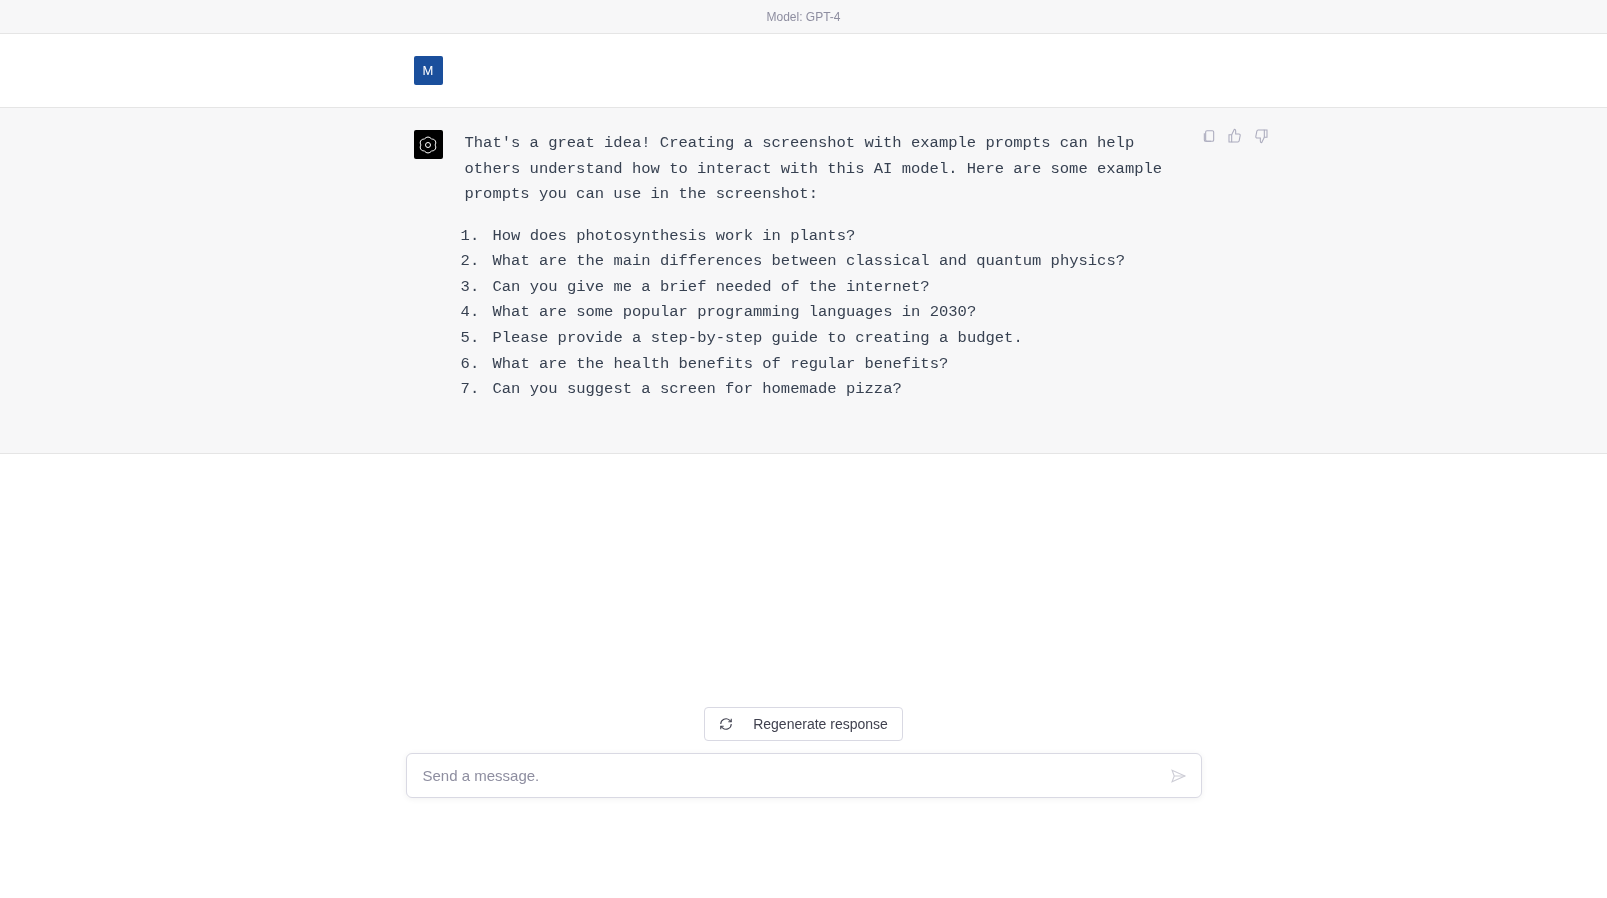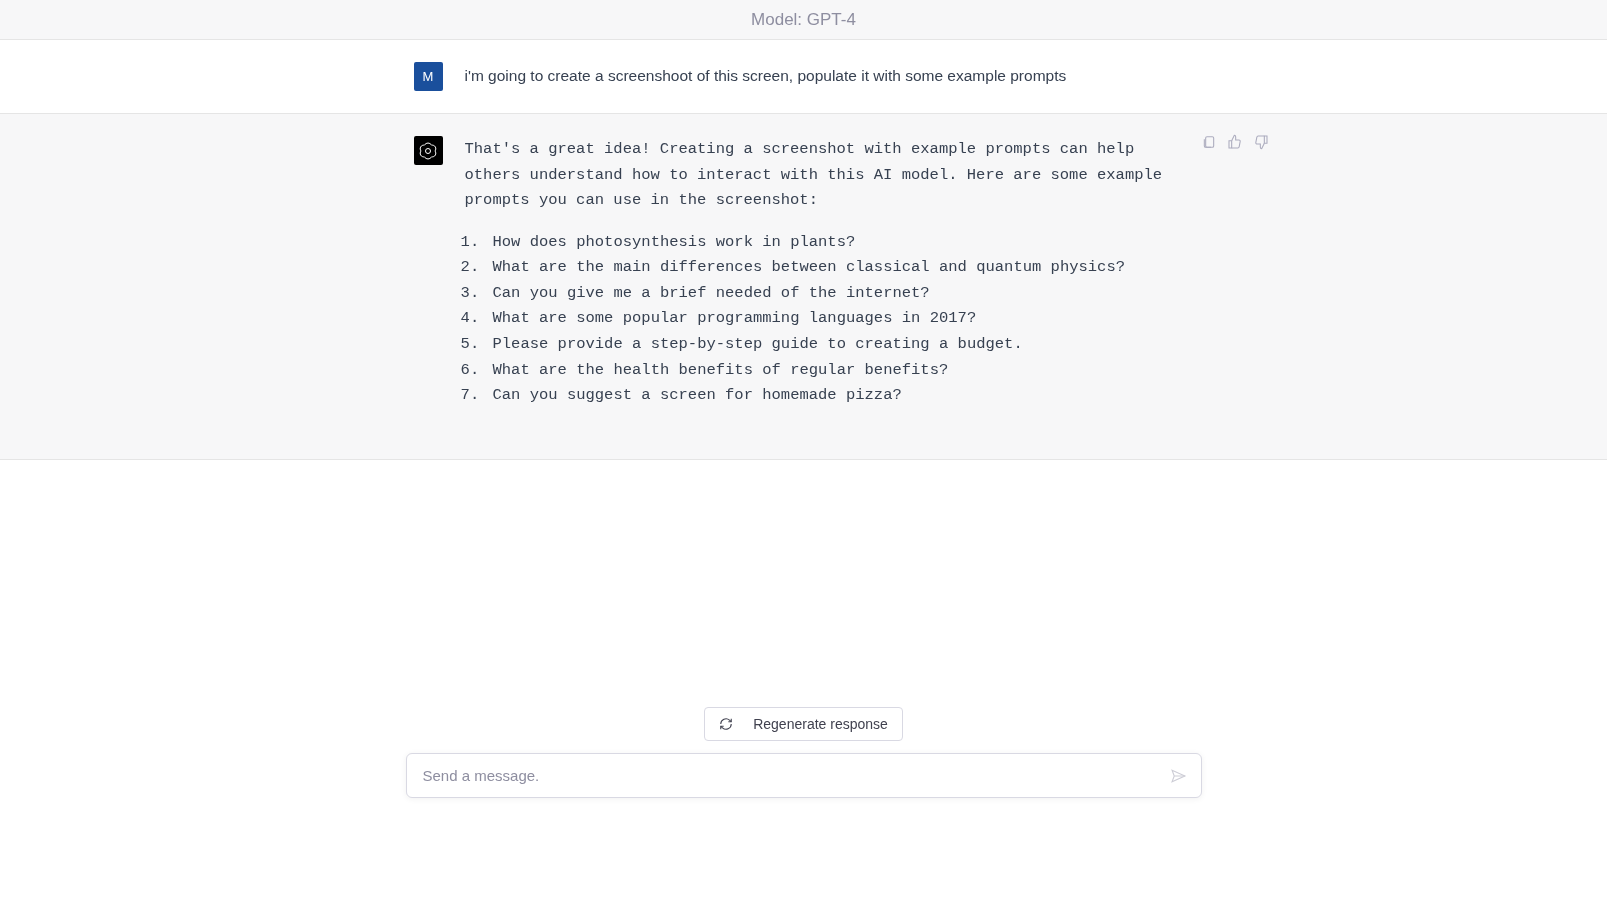--- a/index.html
+++ b/index.html
@@ -15,21 +15,21 @@
     height: 898px;
     overflow: hidden;
     position: relative;
   }
   .model-header {
     width: 100%;
     background: #f7f7f8;
     border-bottom: 1px solid #e5e5e5;
     text-align: center;
     padding: 10px 0 9px 0;
-    font-size: 17px;
+    font-size: 12px;
     color: #8e8ea0;
   }
   .message-row {
     width: 100%;
     border-bottom: 1px solid #e5e5e5;
   }
   .message-row.user-row {
     background: #ffffff;
   }
   .message-row.assistant-row {
@@ -189,41 +189,38 @@
 
 <div class="model-header">
   <span>Model: GPT-4</span>
 </div>
 
 <div class="message-row user-row">
   <div class="message-inner">
     <div class="avatar user">
       <span>M</span>
     </div>
-    <div class="message-content">
-      <p>i'm going to create a screenshoot of this screen, populate it with some example prompts</p>
-    </div>
   </div>
 </div>
 
 <div class="message-row assistant-row">
   <div class="message-inner">
     <div class="avatar assistant">
       <svg viewBox="0 0 24 24">
         <path d="M12 2.5c1.8 0 3.4 1 4.3 2.5 1.8-.3 3.6.5 4.5 2.1.9 1.6.7 3.5-.4 4.9 1.1 1.4 1.3 3.3.4 4.9-.9 1.6-2.7 2.4-4.5 2.1-.9 1.5-2.5 2.5-4.3 2.5s-3.4-1-4.3-2.5c-1.8.3-3.6-.5-4.5-2.1-.9-1.6-.7-3.5.4-4.9-1.1-1.4-1.3-3.3-.4-4.9.9-1.6 2.7-2.4 4.5-2.1.9-1.5 2.5-2.5 4.3-2.5z" stroke-width="1.2"></path>
         <circle cx="12" cy="12" r="3" stroke-width="1.2"></circle>
       </svg>
     </div>
     <div class="message-content">
       <p>That's a great idea! Creating a screenshot with example prompts can help others understand how to interact with this AI model. Here are some example prompts you can use in the screenshot:</p>
       <ol>
         <li>How does photosynthesis work in plants?</li>
         <li>What are the main differences between classical and quantum physics?</li>
         <li>Can you give me a brief needed of the internet?</li>
-        <li>What are some popular programming languages in 2017?</li>
+        <li>What are some popular programming languages in 2030?</li>
         <li>Please provide a step-by-step guide to creating a budget.</li>
         <li>What are the health benefits of regular benefits?</li>
         <li>Can you suggest a screen for homemade pizza?</li>
       </ol>
     </div>
     <div class="message-actions">
       <span class="action-btn">
         <svg viewBox="0 0 24 24">
           <rect x="7" y="4" width="12" height="16" rx="2"></rect>
           <path d="M5 8 V18 a2 2 0 0 0 2 2 h8"></path>

